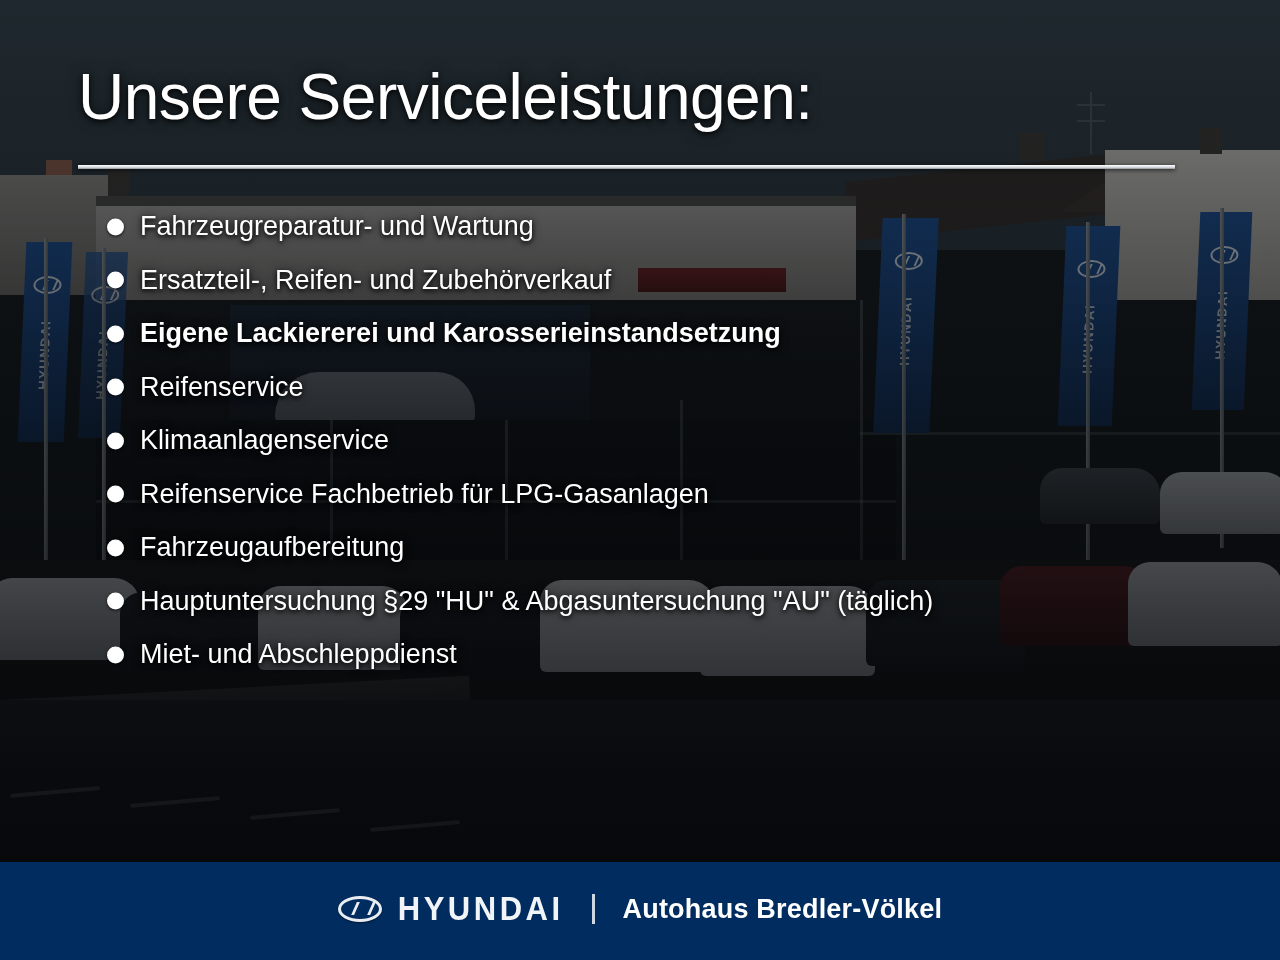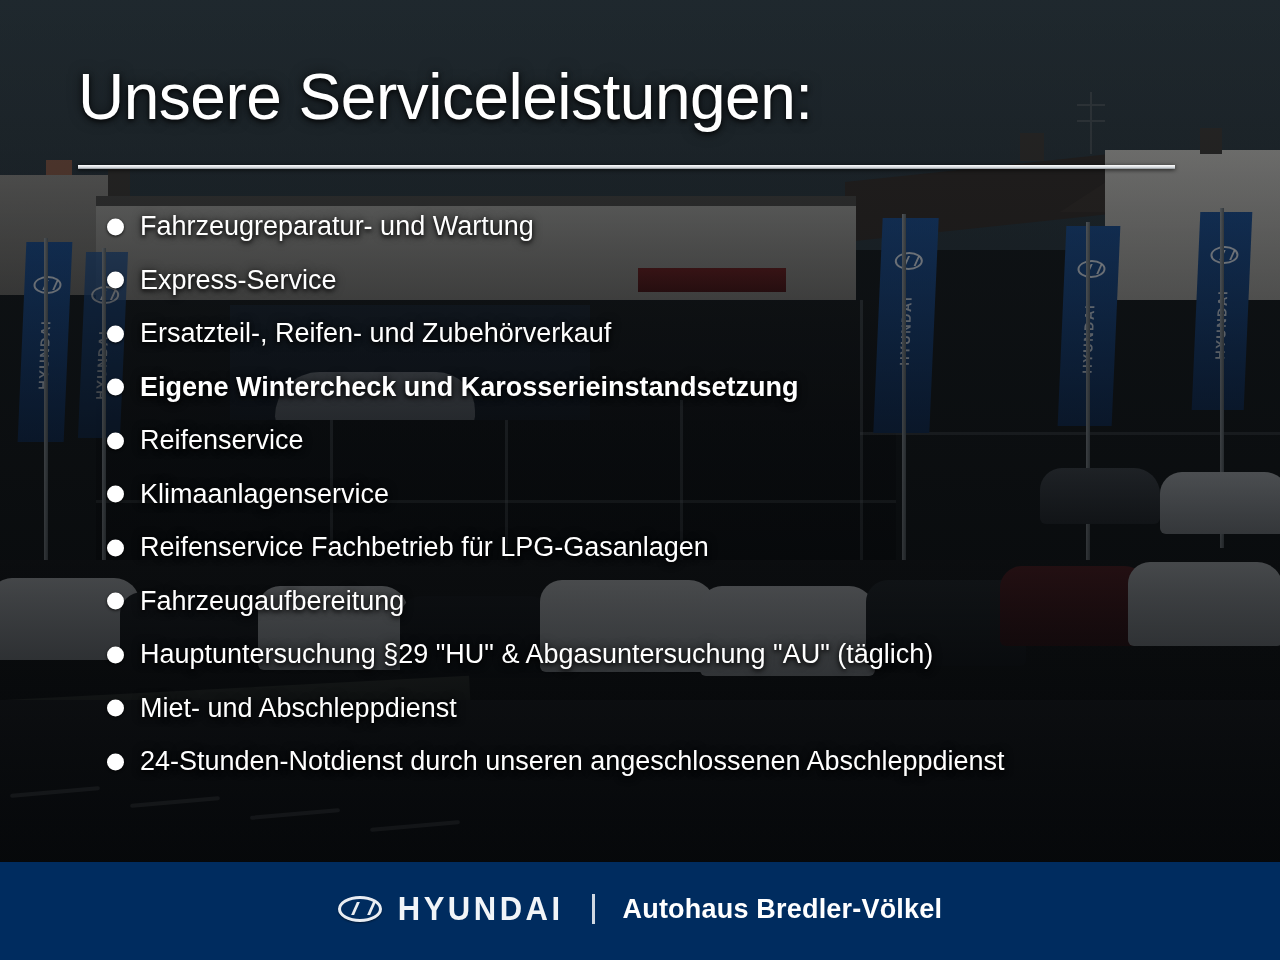--- a/index.html
+++ b/index.html
@@ -381,29 +381,25 @@
     <div class="title">Unsere Serviceleistungen:</div>
     <div class="rule"></div>
 
     <ul class="services">
       <li>
         <span class="bullet"></span>
         <span>Fahrzeugreparatur- und Wartung</span>
       </li>
       <li>
         <span class="bullet"></span>
-        <span>Express-Service</span>
-      </li>
-      <li>
-        <span class="bullet"></span>
         <span>Ersatzteil-, Reifen- und Zubehörverkauf</span>
       </li>
       <li class="bold">
         <span class="bullet"></span>
-        <span>Eigene Wintercheck und Karosserieinstandsetzung</span>
+        <span>Eigene Lackiererei und Karosserieinstandsetzung</span>
       </li>
       <li>
         <span class="bullet"></span>
         <span>Reifenservice</span>
       </li>
       <li>
         <span class="bullet"></span>
         <span>Klimaanlagenservice</span>
       </li>
       <li>
@@ -414,24 +410,20 @@
         <span class="bullet"></span>
         <span>Fahrzeugaufbereitung</span>
       </li>
       <li>
         <span class="bullet"></span>
         <span>Hauptuntersuchung §29 "HU" &amp; Abgasuntersuchung "AU" (täglich)</span>
       </li>
       <li>
         <span class="bullet"></span>
         <span>Miet- und Abschleppdienst</span>
-      </li>
-      <li>
-        <span class="bullet"></span>
-        <span>24-Stunden-Notdienst durch unseren angeschlossenen Abschleppdienst</span>
       </li>
     </ul>
 
     <div class="footer">
       <div class="footer-inner">
         <span class="hy-logo"></span>
         <span class="hy-word">HYUNDAI</span>
         <span class="hy-sep"></span>
         <span class="hy-dealer">Autohaus Bredler-Völkel</span>
       </div>

